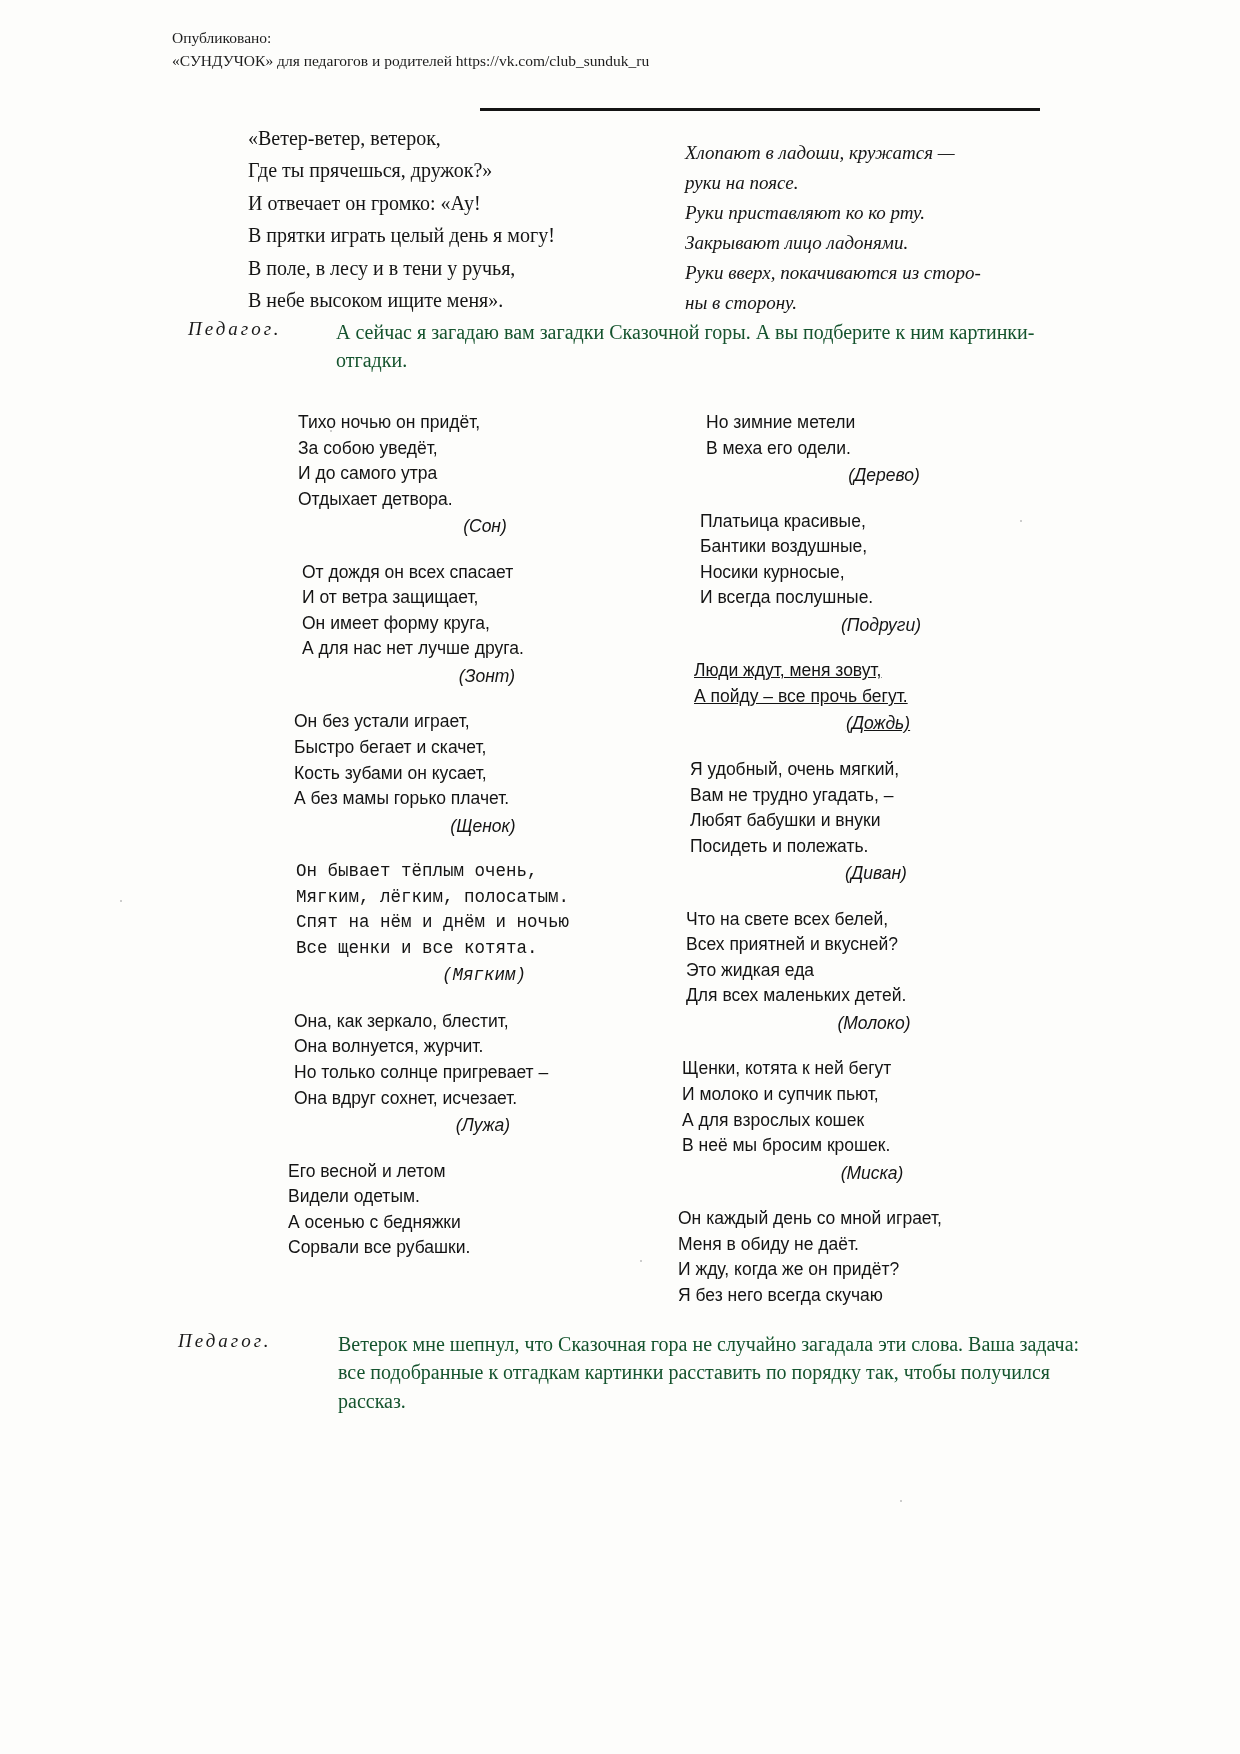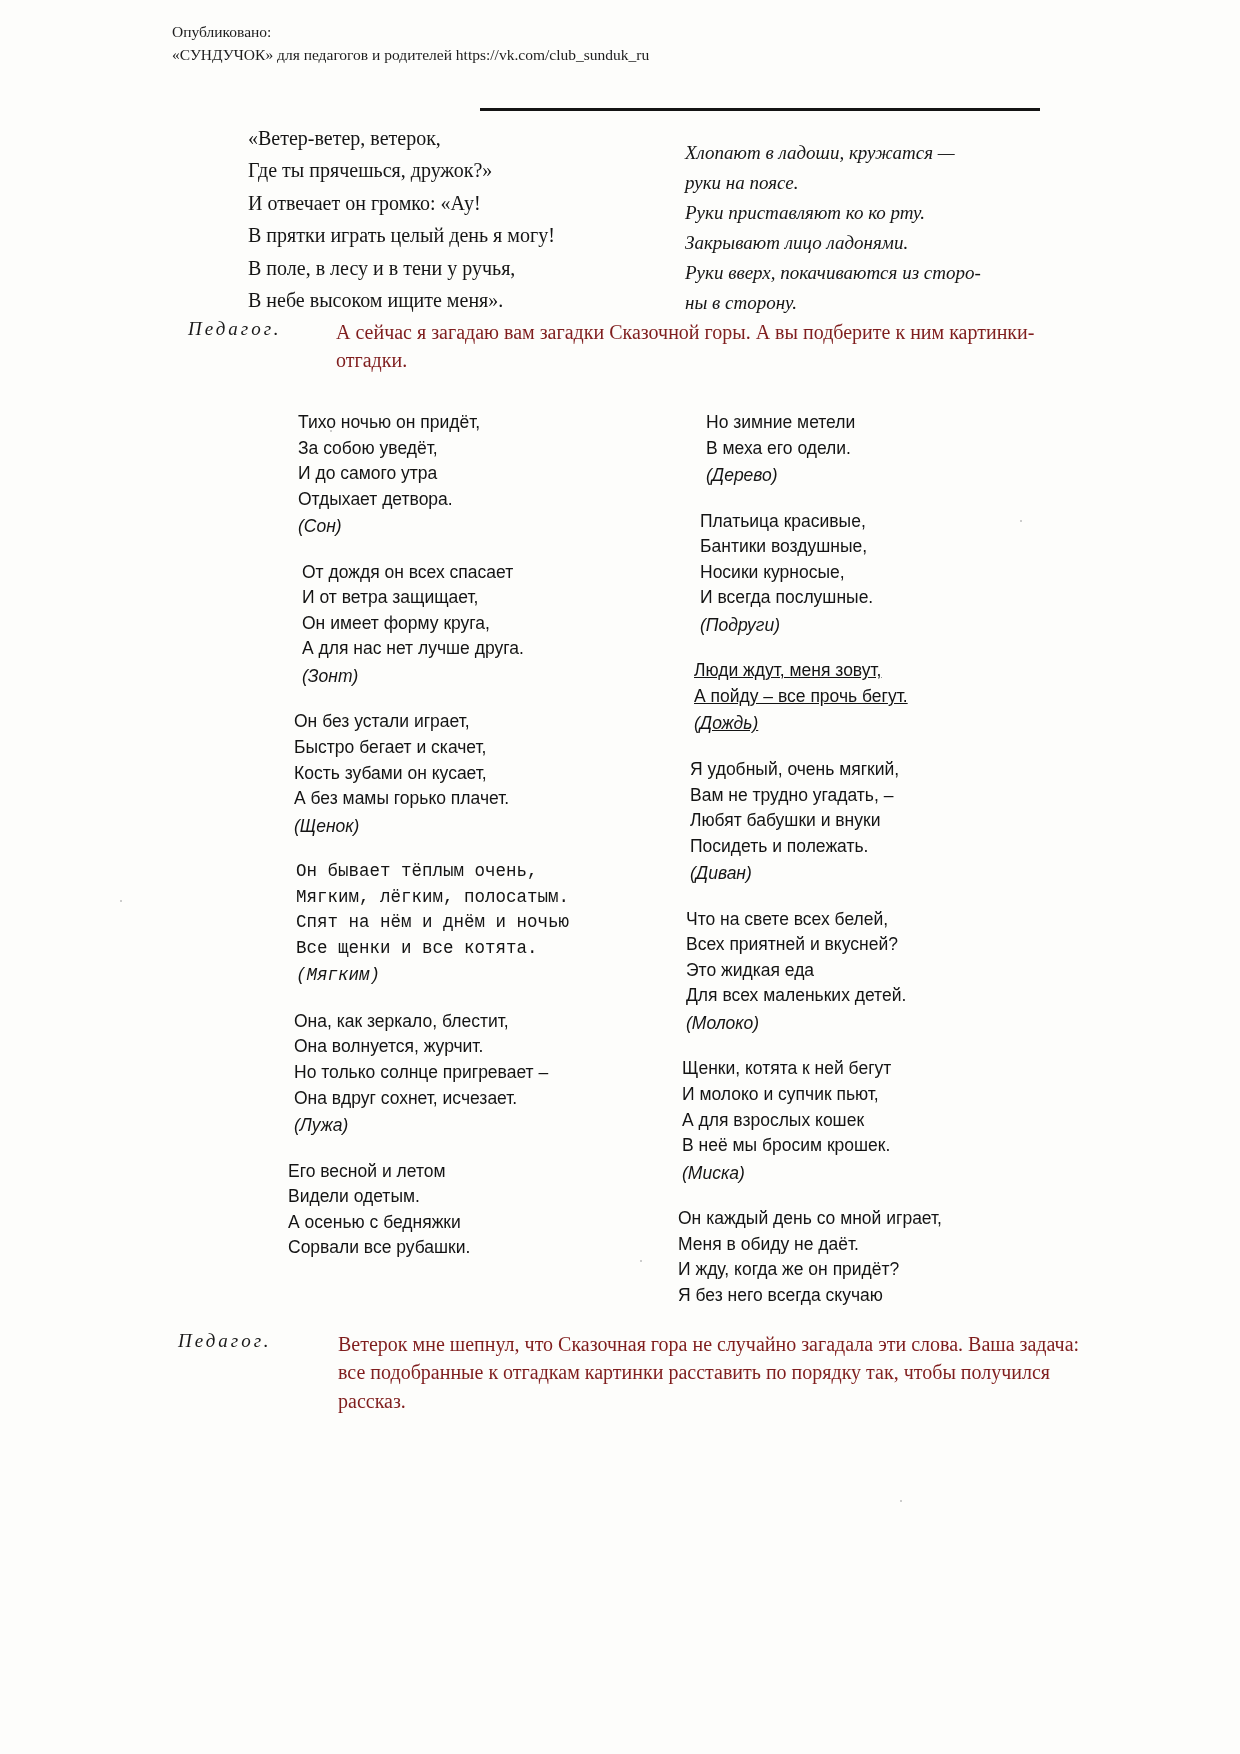--- a/index.html
+++ b/index.html
@@ -19,21 +19,21 @@
   
   .page {
     position: absolute;
     inset: 0;
     background: #fdfdfb;
   }
 
   .header {
     position: absolute;
     left: 172px;
-    top: 20px;
+    top: 26px;
     width: 900px;
     font-family: "Liberation Serif", serif;
     font-size: 15.5px;
     line-height: 1.5;
     color: #1d1d1d;
   }
   .header div { white-space: nowrap; }
 
   .rule {
     position: absolute;
@@ -79,21 +79,21 @@
   }
   .teacher-label {
     font-style: italic;
     letter-spacing: 3px;
     font-size: 19px;
     white-space: nowrap;
   }
   .teacher-text {
     font-size: 20px;
     line-height: 1.42;
-    color: #7f1d1d;
+    color: #14532d;
   }
 
   #teacher1 { left: 188px; top: 318px; width: 900px; }
   #teacher1 .teacher-label { position: absolute; left: 0; top: 0; }
   #teacher1 .teacher-text { margin-left: 148px; }
 
   #teacher2 { left: 178px; top: 1330px; width: 920px; }
   #teacher2 .teacher-label { position: absolute; left: 0; top: 0; }
   #teacher2 .teacher-text { margin-left: 160px; }
 
@@ -114,21 +114,21 @@
     line-height: 1.46;
     color: #141414;
   }
   .col-left { left: 138px; }
   .col-right { left: 528px; }
 
   .riddle { margin-bottom: 20px; }
   .riddle .line { white-space: nowrap; }
   .answer {
     font-style: italic;
-    text-align: left;
+    text-align: center;
     padding-right: 6px;
     margin-top: 2px;
   }
 
   
   .col-left .riddle:nth-child(1) { margin-left: 10px; }
   .col-left .riddle:nth-child(2) { margin-left: 14px; margin-top: 8px; }
   .col-left .riddle:nth-child(3) { margin-left: 6px; margin-top: 8px; }
   .col-left .riddle:nth-child(4) { margin-left: 8px; margin-top: 16px; font-family: Liberation Mono, monospace; }
   .col-left .riddle:nth-child(5) { margin-left: 6px; margin-top: 8px; }

